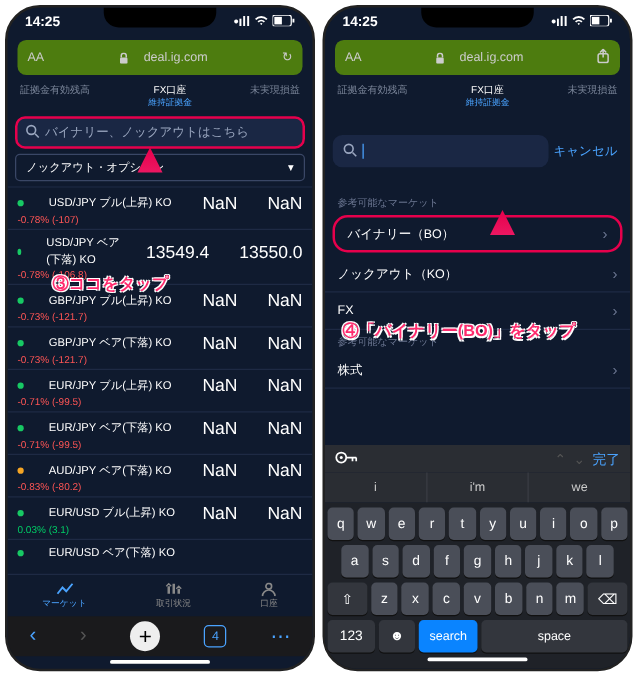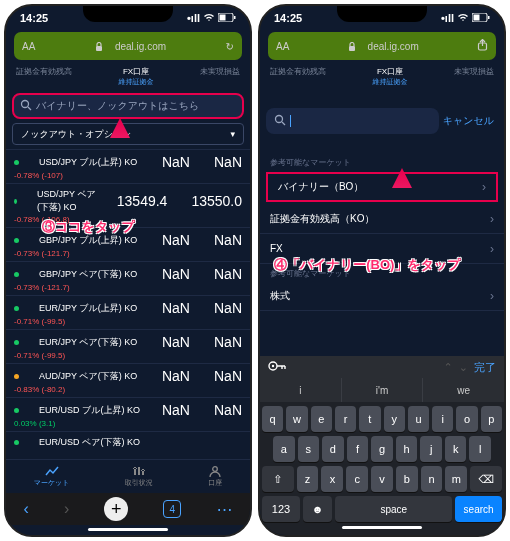--- a/index.html
+++ b/index.html
@@ -112,21 +112,21 @@
   .pct.pos { color:#0c6; }
   .vals { flex:1; display:flex; justify-content:flex-end; gap:24px; color:#fff; font-size:14px;}
   .section-label { color:#6a7590; font-size:8px; padding:4px 10px 2px; }
   .optrow {
     height: 30px;
     display:flex; align-items:center; justify-content:space-between;
     padding:0 10px;
     border-bottom:1px solid #1e2a44;
     font-size:10px; color:#fff;
   }
-  .optrow.hl { border:2px solid #e6004c; border-radius:0; margin:2px 6px; }
+  .optrow.hl { border:2px solid #e6004c; border-radius:12px; margin:2px 6px; }
   .chev { color:#6a7590; font-size:12px; }
   .bottomnav {
     height:34px; display:flex; justify-content:space-around; align-items:center;
     border-top:1px solid #1e2a44; font-size:7px; color:#888;
   }
   .bottomnav .item { display:flex; flex-direction:column; align-items:center; gap:1px;}
   .bottomnav .item.active { color:#4aa3ff; }
   .safaribar {
     height:32px; background:#1a1a1c;
     display:flex; justify-content:space-around; align-items:center;
@@ -456,21 +456,21 @@
     </div>
     <span class="cancel-txt">キャンセル</span>
   </div>
 
   <div class="section-label">参考可能なマーケット</div>
   <div class="optrow hl">
     <span>バイナリー（BO）</span>
       <span class="chev">›</span>
   </div>
   <div class="optrow">
-    <span>証拠金有効残高（KO）</span>
+    <span>ノックアウト（KO）</span>
       <span class="chev">›</span>
   </div>
   <div class="optrow">
     <span>FX</span>
       <span class="chev">›</span>
   </div>
   <div class="section-label">参考可能なマーケット</div>
   <div class="optrow">
     <span>株式</span>
       <span class="chev">›</span>
@@ -530,22 +530,22 @@
           <div class="key">v</div>
           <div class="key">b</div>
           <div class="key">n</div>
           <div class="key">m</div>
         </div>
       <div class="key dark" style="flex:1.3">⌫</div>
     </div>
     <div class="kbrow">
       <div class="key dark" style="flex:1.3">123</div>
       <div class="key dark" style="flex:1">☻</div>
+      <div class="key search">search</div>
       <div class="key dark space">space</div>
-      <div class="key search">search</div>
     </div>
     <div class="homeind"></div>
   </div>
 
   <div class="arrow" style="left:128px; top:160px;">
     <svg viewBox="0 0 28 80">
         <defs>
           <linearGradient id="g2" x1="0" y1="1" x2="0" y2="0">
             <stop offset="0" stop-color="#ff5aa0"></stop>
             <stop offset="1" stop-color="#e6004c"></stop>

